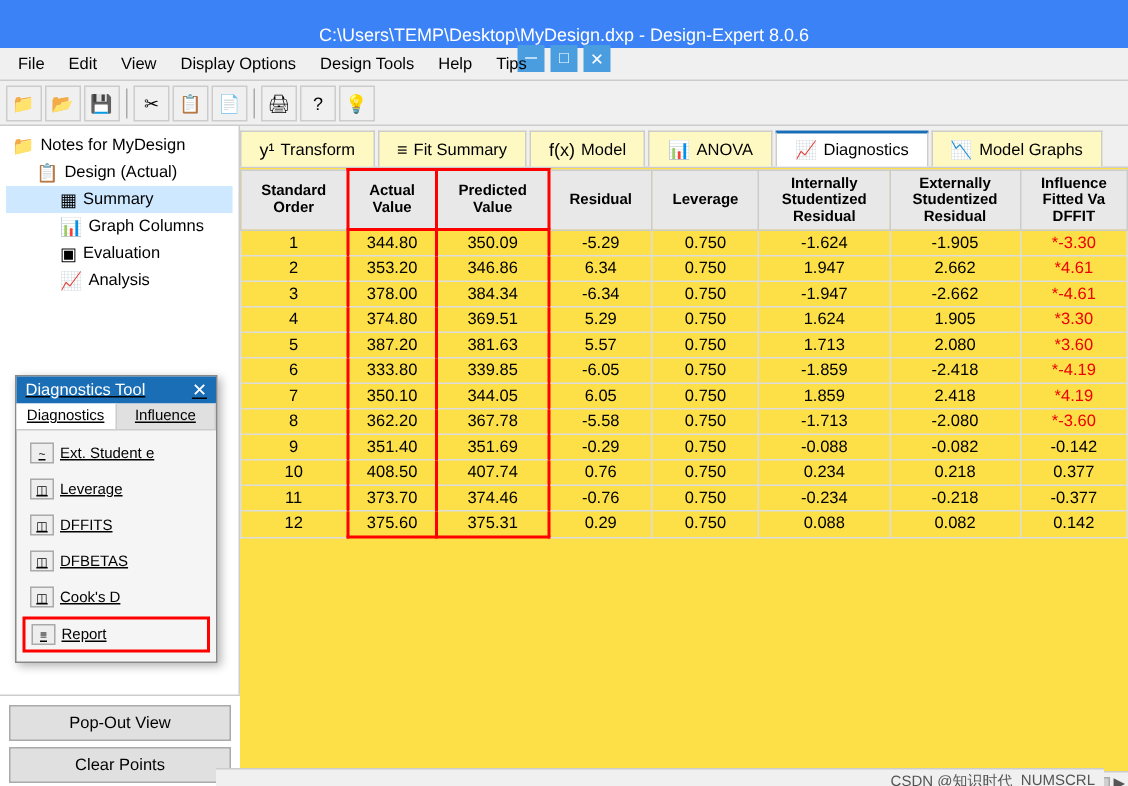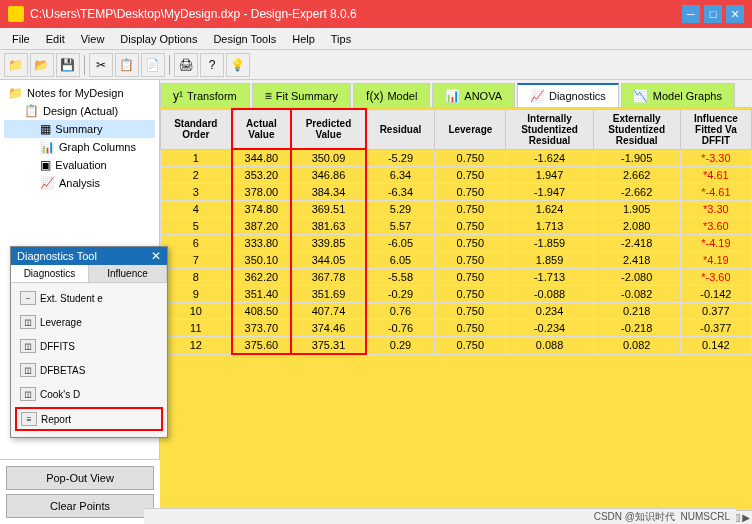--- a/index.html
+++ b/index.html
@@ -1,26 +1,27 @@
 <!DOCTYPE html>
 <html><head>
   <meta charset="utf-8">
   <style>
     * { margin: 0; padding: 0; box-sizing: border-box; }
     body { font-family: 'Segoe UI', Arial, sans-serif; font-size: 11px; background: #f0f0f0; width: 752px; height: 524px; overflow: hidden; }
 
     
     .title-bar {
-      background: #ef4444;
+      background: #3b82f6;
       color: white;
       height: 28px;
       display: flex;
       align-items: center;
-      padding: 0 8px;
+      padding: 16px 8px;
       font-size: 12px;
+      flex-direction: column;
     }
     .title-bar .icon { width: 16px; height: 16px; margin-right: 6px; background: #ffd700; border-radius: 2px; display: inline-block; }
     .title-bar .title { flex: 1; }
     .title-bar .controls { display: flex; gap: 4px; }
     .title-bar .ctrl-btn { width: 18px; height: 18px; background: #4a9ee0; color: white; border: none; cursor: pointer; font-size: 11px; display: flex; align-items: center; justify-content: center; }
 
     
     .menu-bar {
       background: #f0f0f0;
       height: 22px;
@@ -66,25 +67,26 @@
     .tree-item { display: flex; align-items: center; padding: 2px 4px; cursor: pointer; font-size: 11px; }
     .tree-item .indent { width: 16px; flex-shrink: 0; }
     .tree-item .tree-icon { margin-right: 4px; font-size: 12px; }
     .tree-item.selected { background: #cde8ff; }
 
     
     .diagnostics-tool {
       position: absolute;
       top: 166px;
       left: 10px;
-      width: 158px;
+      width: 135px;
       background: #f5f5f5;
       border: 1px solid #888;
       box-shadow: 2px 2px 6px rgba(0,0,0,0.3);
       z-index: 100;
+      text-decoration: underline;
     }
     .diag-title-bar {
       background: #1a6eb5;
       color: white;
       padding: 2px 6px;
       font-size: 11px;
       display: flex;
       align-items: center;
       justify-content: space-between;
     }
@@ -116,21 +118,21 @@
       display: flex;
       background: #f0f0f0;
       border-bottom: 1px solid #ccc;
       height: 28px;
       align-items: flex-end;
     }
     .tab {
       padding: 4px 12px;
       font-size: 11px;
       cursor: pointer;
-      background: #bef264;
+      background: #fef9c3;
       border: 1px solid #ccc;
       border-bottom: none;
       margin-right: 2px;
       display: flex;
       align-items: center;
       gap: 4px;
       height: 24px;
     }
     .tab.active { background: white; border-top: 2px solid #1a6eb5; }
     .tab .tab-icon { font-size: 12px; }

